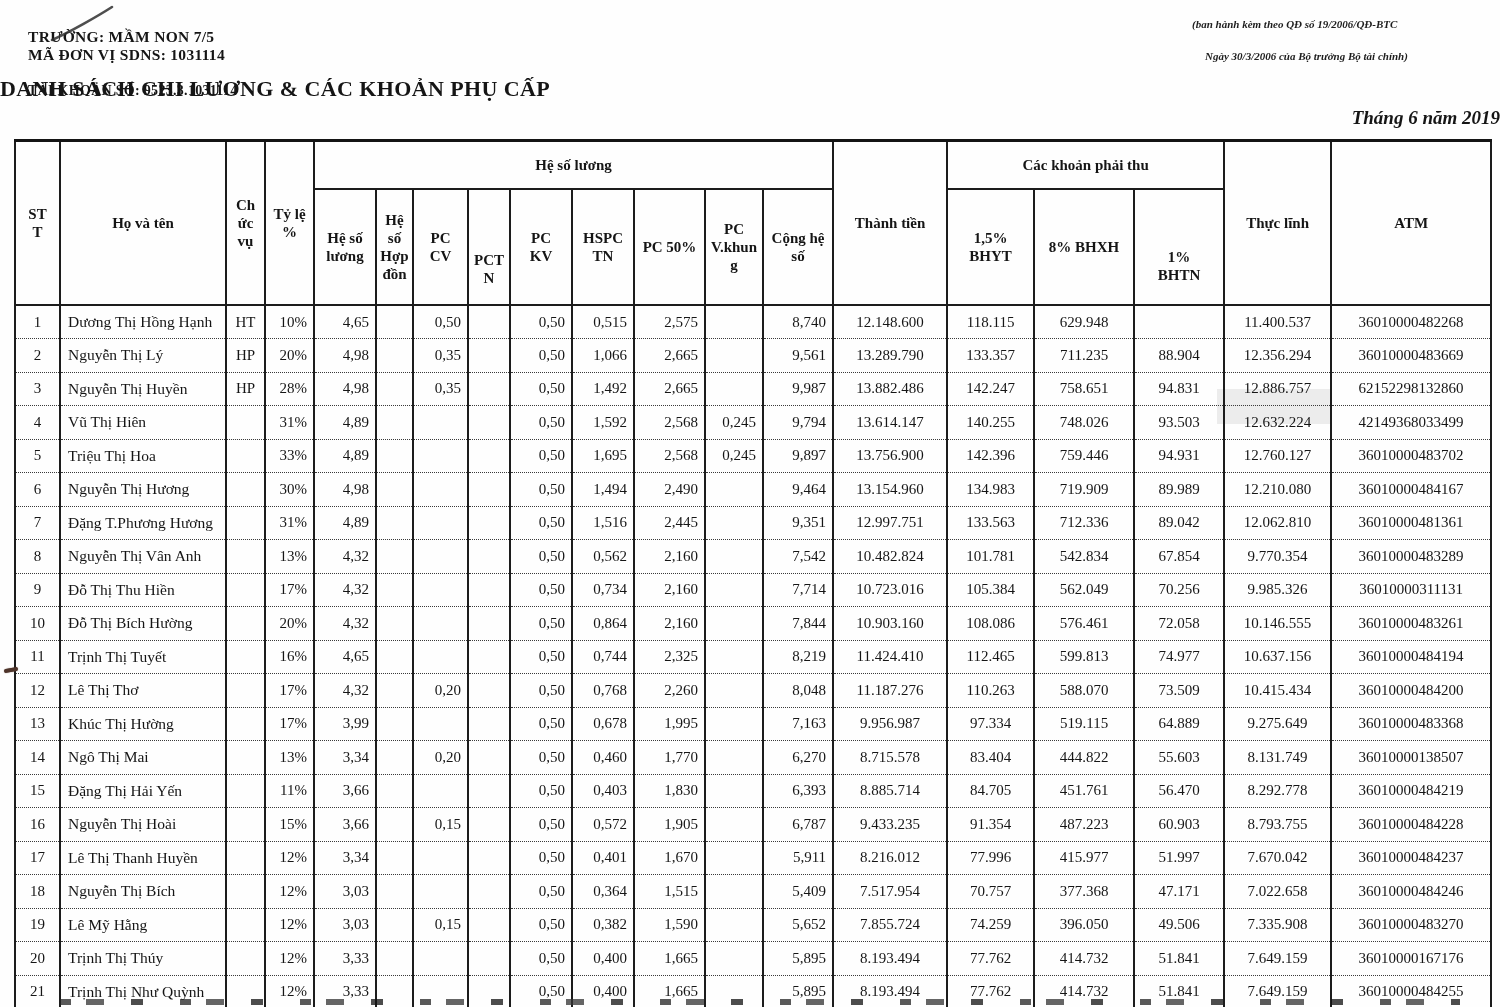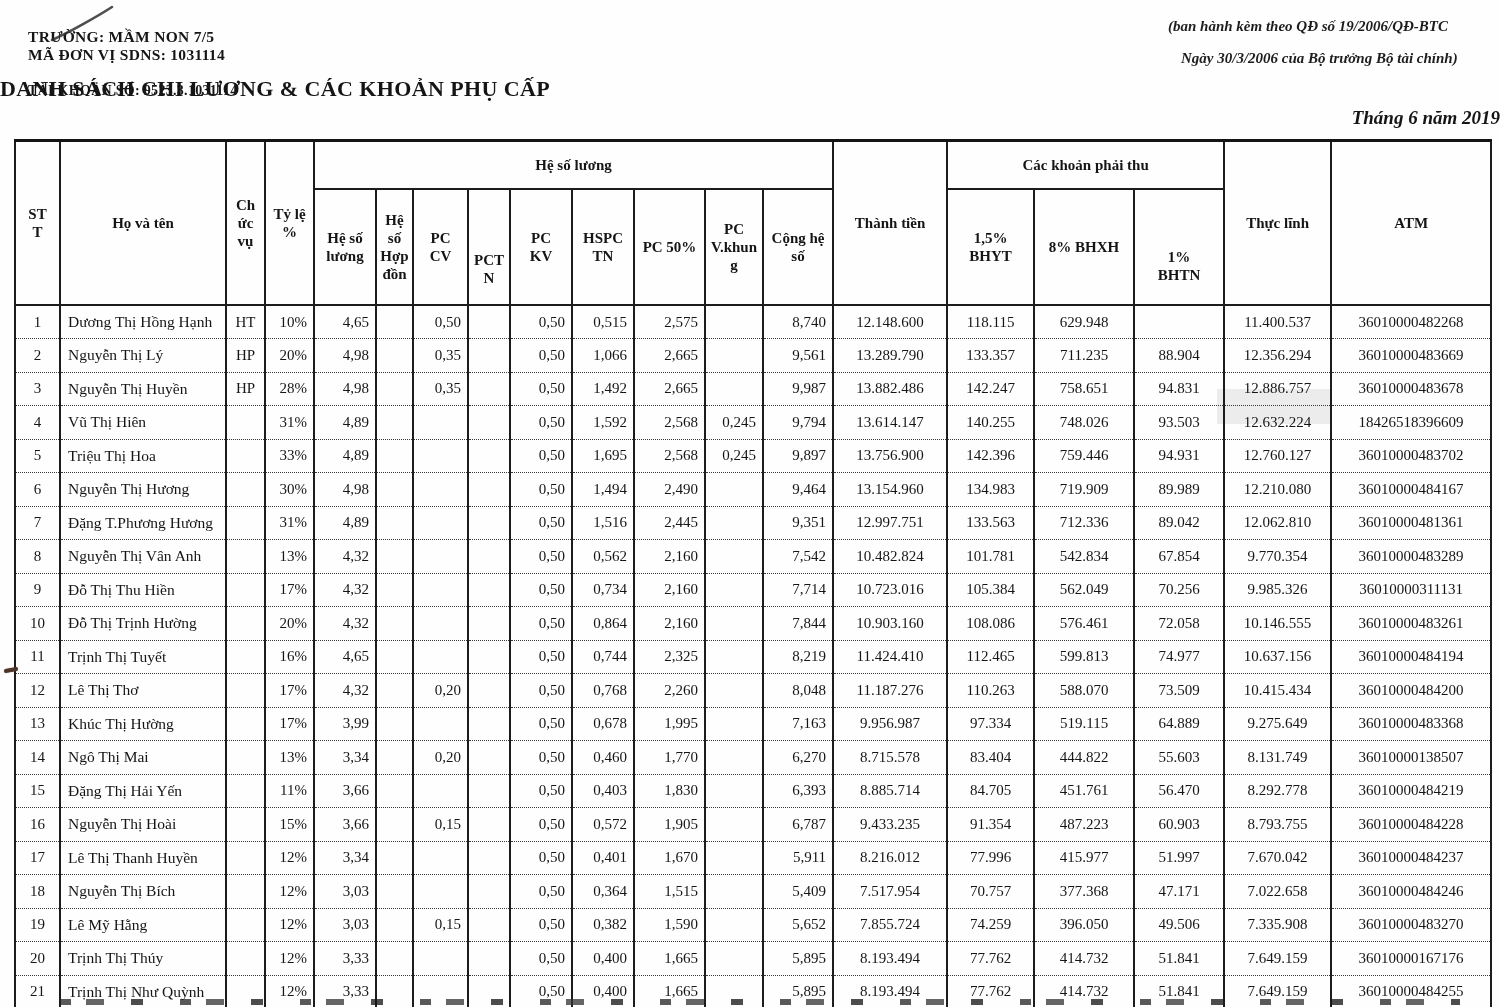--- a/index.html
+++ b/index.html
@@ -8,21 +8,21 @@
     background:#fefefe;color:#151515;
     font-family:"Liberation Serif","DejaVu Serif",serif;
     -webkit-font-smoothing:antialiased;
   }
   .abs{position:absolute;}
   
   .meta-left{left:28px;font-weight:700;font-size:15.5px;letter-spacing:.3px;white-space:nowrap;}
   .meta-l1{top:28px;}
   .meta-l2{top:46px;}
   .meta-l3{top:83px;font-size:14px;}
-  .meta-right{font-weight:700;font-style:italic;font-size:15px;white-space:nowrap;color:#1d1d1d;}
+  .meta-right{font-weight:700;font-style:italic;font-size:11px;white-space:nowrap;color:#1d1d1d;margin-left:24px;}
   .meta-r1{left:1168px;top:18px;}
   .meta-r2{left:1181px;top:50px;}
   .doc-title{left:0;right:12px;top:76px;text-align:left;font-weight:700;font-size:22px;letter-spacing:.4px;}
   .doc-subtitle{left:0;right:0;top:107px;text-align:right;font-weight:700;font-style:italic;font-size:19px;}
   
   .pen-svg{left:40px;top:2px;}
   .margin-tick{left:4px;top:668px;width:14px;height:4px;background:#4e342a;border-radius:2px;transform:rotate(-10deg);box-shadow:0 0 1px #4e342a;}
   .gray-artifact{left:1217px;top:389px;width:113px;height:35px;background:#ececec;}
   .cutoff-strip{left:60px;top:999px;width:1400px;height:6px;opacity:.75;filter:blur(.6px);
     background:repeating-linear-gradient(90deg,#222 0 11px,transparent 11px 26px,#333 26px 44px,transparent 44px 71px,#111 71px 83px,transparent 83px 120px);}
@@ -169,42 +169,42 @@
           <td class="a-r">0,50</td>
           <td class="a-r">1,492</td>
           <td class="a-r">2,665</td>
           <td class="a-r"></td>
           <td class="a-r">9,987</td>
           <td class="a-c">13.882.486</td>
           <td class="a-c">142.247</td>
           <td class="a-c">758.651</td>
           <td class="a-c">94.831</td>
           <td class="a-c">12.886.757</td>
-          <td class="a-c">36010000483678</td>
+          <td class="a-c">62152298132860</td>
         </tr>
         <tr>
           <td class="a-c">4</td>
           <td class="a-l">Vũ Thị Hiên</td>
           <td class="a-c"></td>
           <td class="a-r">31%</td>
           <td class="a-r">4,89</td>
           <td class="a-r"></td>
           <td class="a-r"></td>
           <td class="a-r"></td>
           <td class="a-r">0,50</td>
           <td class="a-r">1,592</td>
           <td class="a-r">2,568</td>
           <td class="a-r">0,245</td>
           <td class="a-r">9,794</td>
           <td class="a-c">13.614.147</td>
           <td class="a-c">140.255</td>
           <td class="a-c">748.026</td>
           <td class="a-c">93.503</td>
           <td class="a-c">12.632.224</td>
-          <td class="a-c">18426518396609</td>
+          <td class="a-c">42149368033499</td>
         </tr>
         <tr>
           <td class="a-c">5</td>
           <td class="a-l">Triệu Thị Hoa</td>
           <td class="a-c"></td>
           <td class="a-r">33%</td>
           <td class="a-r">4,89</td>
           <td class="a-r"></td>
           <td class="a-r"></td>
           <td class="a-r"></td>
@@ -299,21 +299,21 @@
           <td class="a-r">7,714</td>
           <td class="a-c">10.723.016</td>
           <td class="a-c">105.384</td>
           <td class="a-c">562.049</td>
           <td class="a-c">70.256</td>
           <td class="a-c">9.985.326</td>
           <td class="a-c">36010000311131</td>
         </tr>
         <tr>
           <td class="a-c">10</td>
-          <td class="a-l">Đỗ Thị Trịnh Hường</td>
+          <td class="a-l">Đỗ Thị Bích Hường</td>
           <td class="a-c"></td>
           <td class="a-r">20%</td>
           <td class="a-r">4,32</td>
           <td class="a-r"></td>
           <td class="a-r"></td>
           <td class="a-r"></td>
           <td class="a-r">0,50</td>
           <td class="a-r">0,864</td>
           <td class="a-r">2,160</td>
           <td class="a-r"></td>

